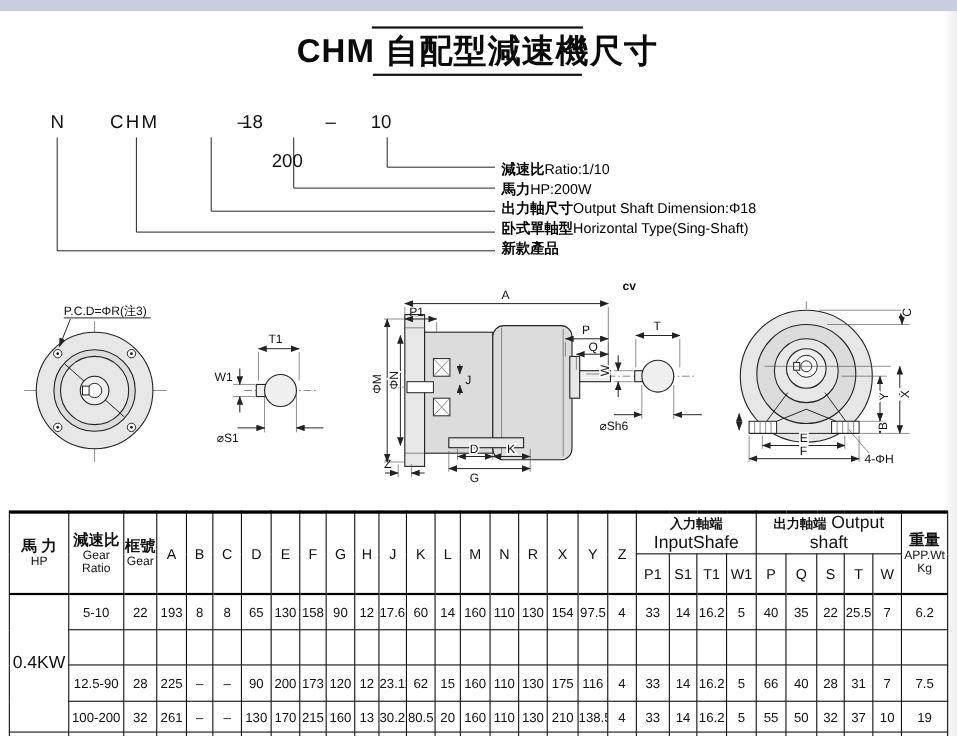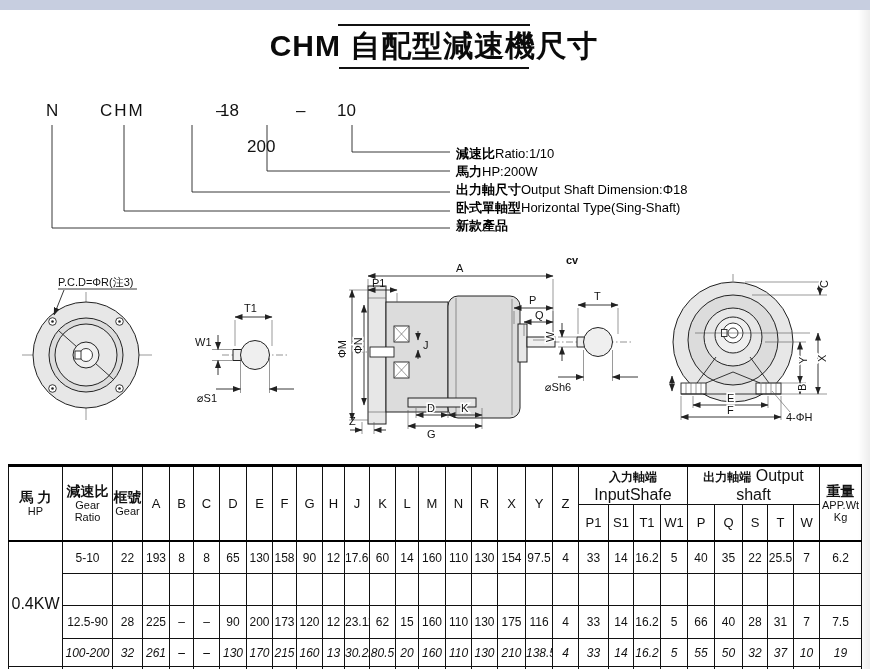--- a/index.html
+++ b/index.html
@@ -56,21 +56,21 @@
   table.dim thead tr.hsub th{height:35px;border-bottom:2.5px solid #000;font-size:13px;font-weight:normal;}
   .thcjk{display:block;font-size:14px;font-weight:bold;line-height:1.1;}
   .then{display:block;font-size:11px;font-weight:normal;line-height:1.1;}
   th.letter{font-size:13px;font-weight:normal;}
   th.grp .gcjk{font-size:12px;font-weight:bold;}
   th.grp .gen{font-size:16px;font-weight:normal;}
   td{font-size:12px;}
   tr.r1 td{height:31px;}
   tr.sp td{height:31px;}
   tr.r2 td{height:32px;}
-  tr.r3 td{height:27px;font-style:italic;}
+  tr.r3 td{height:27px;}
   tr.rp td{height:25px;}
   td.hpcell{font-size:16px;}
 </style>
 </head>
 <body>
 
 <div class="topbar"></div>
 
 <div class="title-row">
   <div class="hline hl-l"></div>

